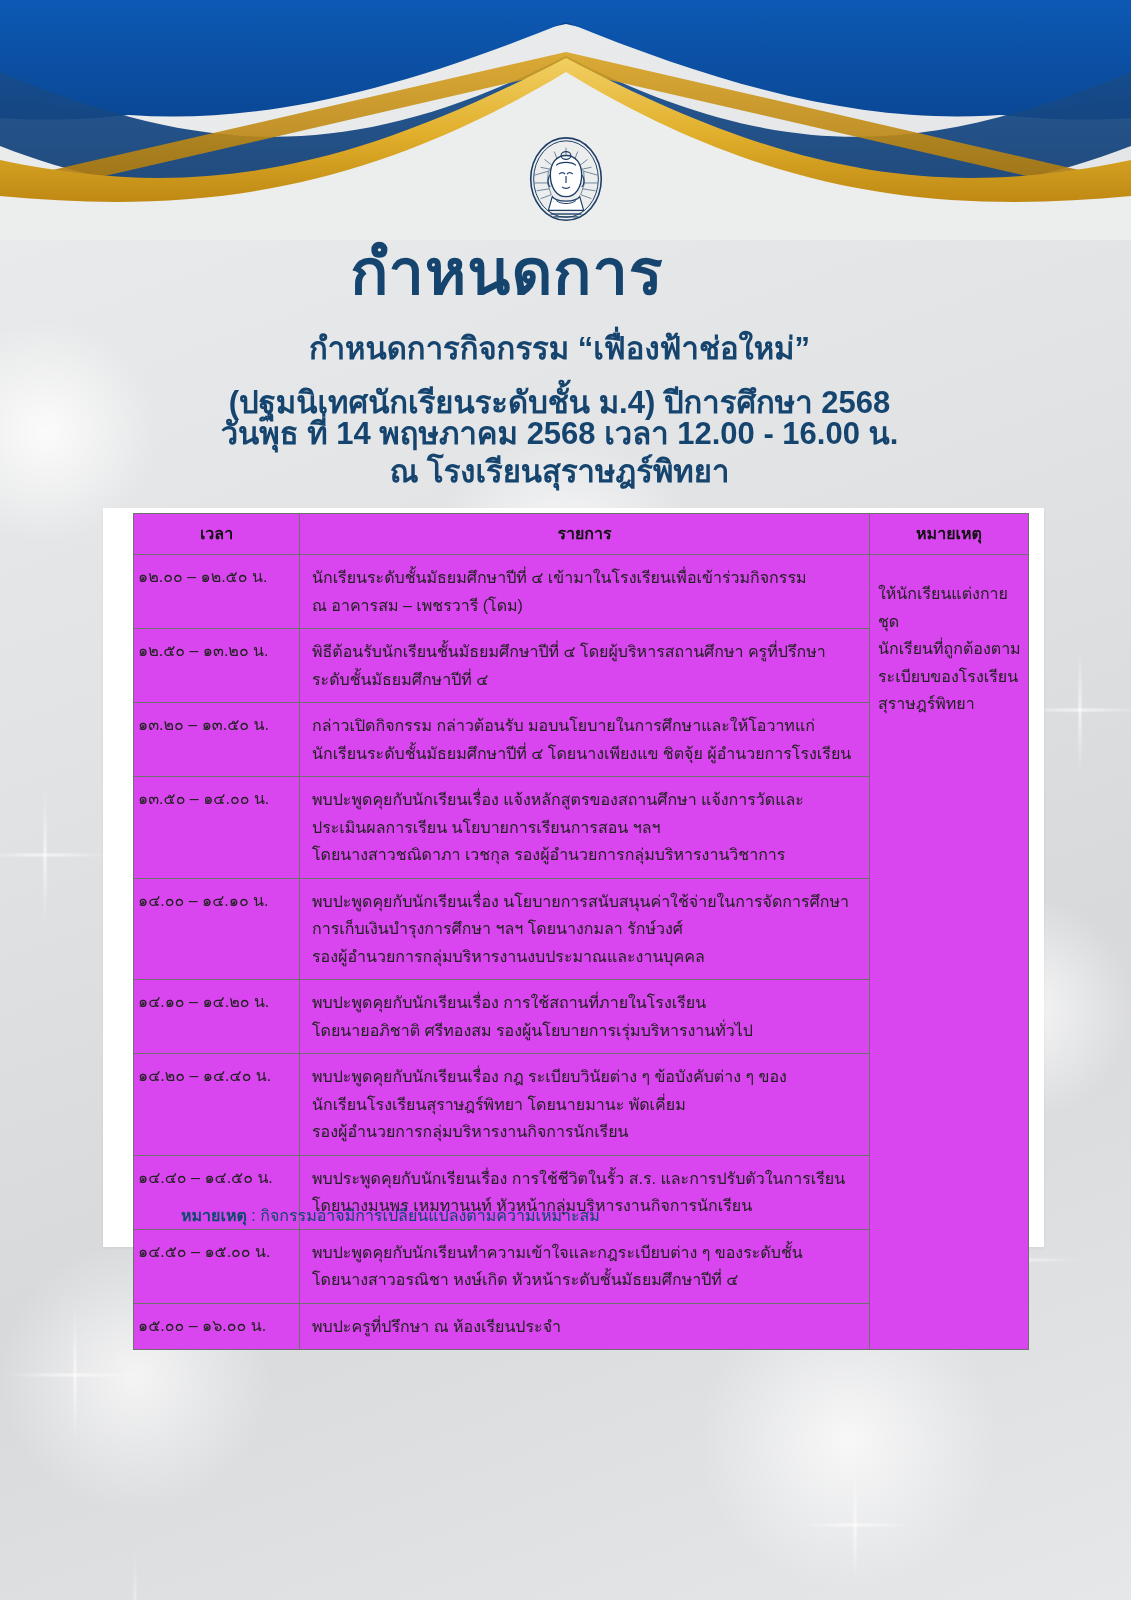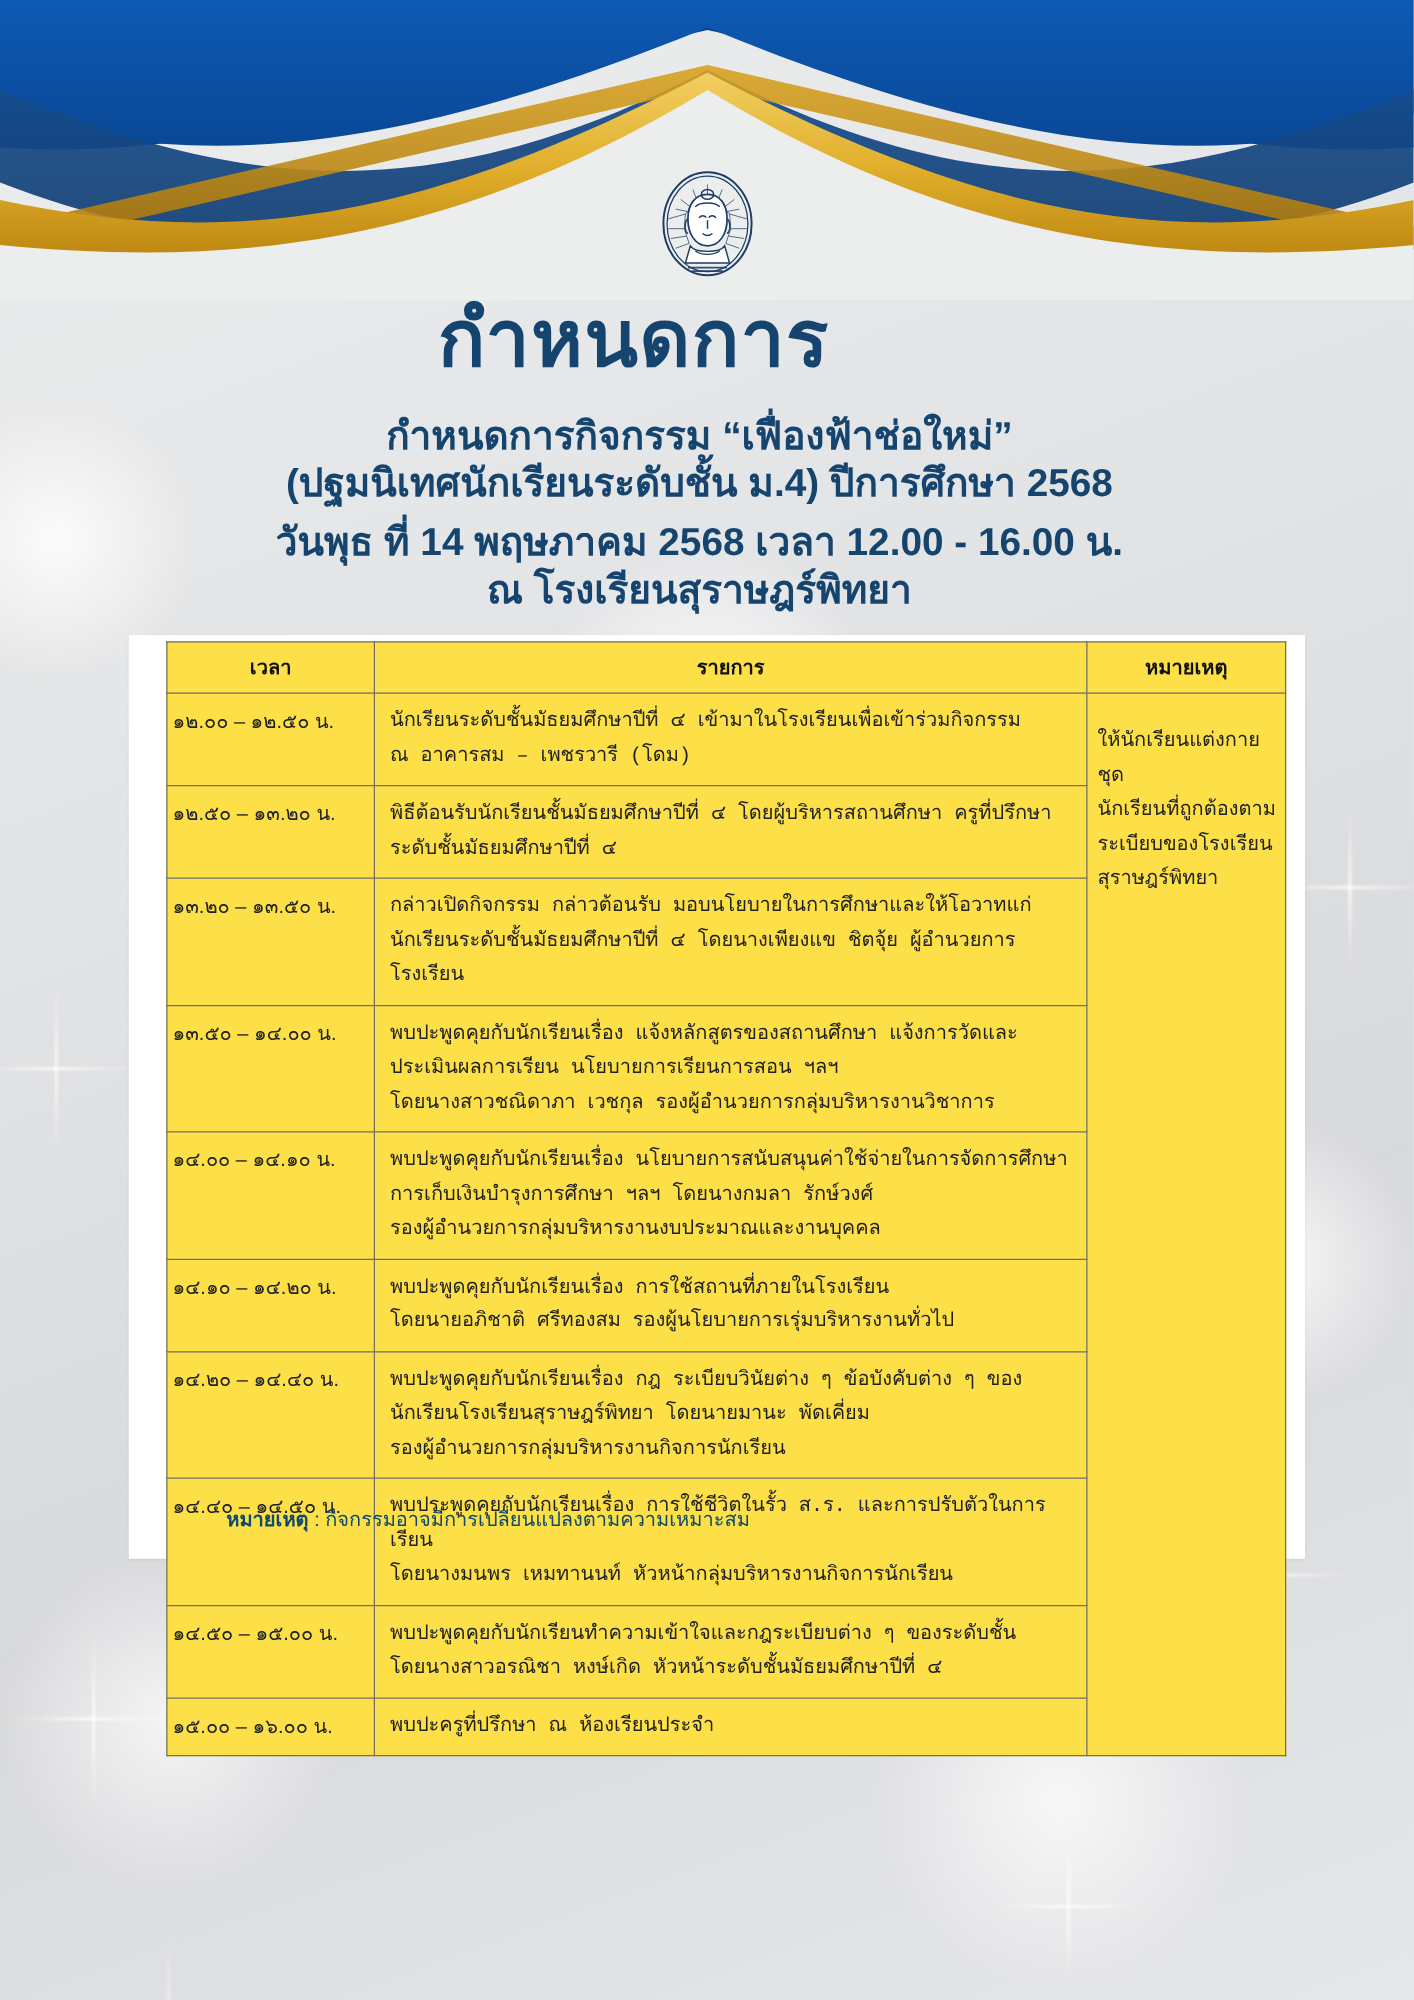--- a/index.html
+++ b/index.html
@@ -39,43 +39,43 @@
 
   
   .crest{position:absolute;left:0;top:132px;width:1131px;text-align:center;}
   .crest svg{display:block;margin:0 auto;}
 
   .doc-title{position:absolute;left:0;top:241px;width:1014px;text-align:center;
     font-size:63px;font-weight:bold;color:#15446f;letter-spacing:1px;line-height:1;}
   .sub{position:absolute;left:0;width:1119px;text-align:center;
     font-size:31px;font-weight:bold;color:#15446f;line-height:1.32;}
   .sub1{top:329px;}
-  .sub2{top:367px;}
+  .sub2{top:383px;}
   .sub3{top:414px;}
   .sub4{top:452px;}
 
   
   .sheet{position:absolute;left:103px;top:508px;width:941px;height:739px;
     background:#fff;box-shadow:0 1px 3px rgba(0,0,0,.06);}
 
   
   table.sched{position:absolute;left:133px;top:513px;width:895px;
-    border-collapse:collapse;table-layout:fixed;background:#fde047;}
+    border-collapse:collapse;table-layout:fixed;background:#d946ef;}
   table.sched th,table.sched td{
     border:1px solid #6f6f6f;vertical-align:top;color:#222;}
   table.sched th{
     text-align:center;font-size:16px;font-weight:bold;padding:7px 4px 8px;
     color:#111;}
   col.c-time{width:166px;}
   col.c-item{width:570px;}
   col.c-note{width:159px;}
   td.time{text-align:left;font-size:16px;padding:9px 4px 9px;white-space:nowrap;}
   td.item{font-size:16px;padding:9px 8px 9px 12px;line-height:1.72;}
   td.note{font-size:16px;padding:25px 6px 9px 8px;line-height:1.72;}
-  td.item .ln,td.note .ln{display:block;font-family:Liberation Mono, monospace;}
+  td.item .ln,td.note .ln{display:block;}
 
   
   .footnote{position:absolute;left:181px;top:1203px;font-size:16px;color:#0c4a6e;}
   .footnote b{font-weight:bold;}
 </style>
 </head>
 <body>
 
 <div class="bg"></div>
 <div class="spark s1"></div>

